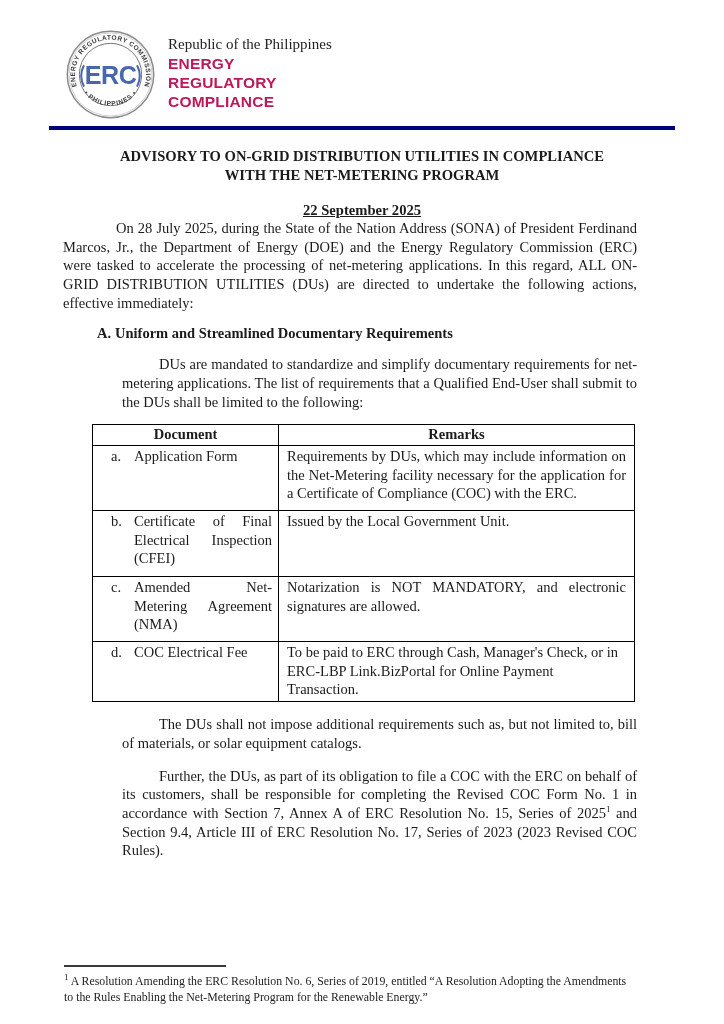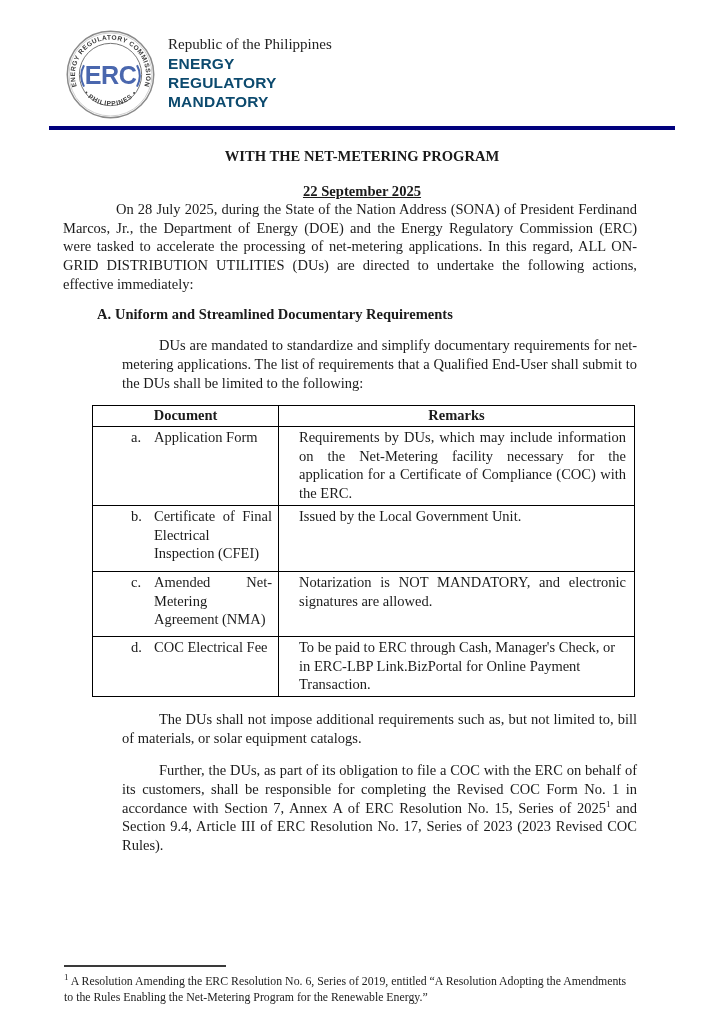--- a/index.html
+++ b/index.html
@@ -14,41 +14,41 @@
     overflow: hidden;
   }
   
   .header { display: flex; align-items: flex-start; padding: 28px 0 0 64px; }
   .seal { width: 93px; height: 93px; flex: 0 0 auto; }
   .agency-block { margin-left: 11px; padding-top: 7px; }
   .republic-line { font-size: 15px; line-height: 19px; color: #222; }
   .agency-name {
     font-family: "Liberation Sans", sans-serif;
     font-weight: bold; font-size: 15.5px; line-height: 19px;
-    color: #0c4a6e; letter-spacing: 0.2px;
+    color: #be185d; letter-spacing: 0.2px;
   }
   .blue-rule {
     margin: 5px 49px 0 49px;
     height: 4px;
     background: #2424d6;
     border-top: 2px solid #00007d;
     border-bottom: 2px solid #00007d;
   }
   
   .doc-title { margin-top: 17px; text-align: center; font-weight: bold; font-size: 14.6px; line-height: 19px; }
   .doc-date  { margin-top: 17px; text-align: center; font-weight: bold; font-size: 14.6px; text-decoration: underline; }
   
   .content { margin: 0 87px 0 63px; font-size: 14.5px; line-height: 18.7px; }
   .p-main  { margin-top: 0; text-align: justify; text-indent: 53px; }
   .sec-heading { margin-top: 11px; padding-left: 52px; text-indent: -18px; font-weight: bold; }
   .sec-label { display: inline-block; width: 18px; text-indent: 0; }
   .p-indent { margin-left: 59px; margin-top: 13px; text-align: justify; text-indent: 37px; }
   
   table.req { border-collapse: collapse; margin: 13px 0 0 29px; width: 542px; table-layout: fixed; }
-  table.req td, table.req th { border: 1px solid #000; vertical-align: top; font-size: 14.5px; line-height: 18.7px; padding-left: 20px; }
+  table.req td, table.req th { border: 1px solid #000; vertical-align: top; font-size: 14.5px; line-height: 18.7px; }
   th.col-doc { width: 186px; } th.col-rem { width: 356px; }
   table.req th { font-weight: bold; text-align: center; padding: 0 2px 1px 2px; }
   td.doc-cell { padding: 1px 6px 2px 0; }
   .hang { padding-left: 41px; text-indent: -23px; text-align: justify; }
   .hang .letter { display: inline-block; width: 23px; text-indent: 0; }
   td.rem-cell { padding: 1px 8px 2px 8px; }
   .just { text-align: justify; }
   tr.row-a td { height: 65px; }
   tr.row-b td { height: 66px; }
   tr.row-c td { height: 65px; }
@@ -80,27 +80,28 @@
         <textPath href="#arcBottom" startOffset="50%" text-anchor="middle">• PHILIPPINES •</textPath>
       </text>
       <path d="M 21.5 40 Q 15.5 51 21.5 63" fill="none" stroke="#4a67ae" stroke-width="2.2"></path>
       <path d="M 78.5 40 Q 84.5 51 78.5 63" fill="none" stroke="#4a67ae" stroke-width="2.2"></path>
       <text x="50" y="60.5" text-anchor="middle" font-family="Liberation Sans, sans-serif" font-weight="bold" font-size="27" fill="#4a67ae" letter-spacing="-0.5">ERC</text>
     </svg>
     <div class="agency-block">
       <div class="republic-line">Republic of the Philippines</div>
       <div class="agency-name">ENERGY</div>
       <div class="agency-name">REGULATORY</div>
-      <div class="agency-name">MANDATORY</div>
+      <div class="agency-name">COMPLIANCE</div>
     </div>
   </div>
 
   <div class="blue-rule"></div>
 
   <div class="doc-title">
+    <div>ADVISORY TO ON-GRID DISTRIBUTION UTILITIES IN COMPLIANCE</div>
     <div>WITH THE NET-METERING PROGRAM</div>
   </div>
   <div class="doc-date">22 September 2025</div>
 
   <div class="content">
 
     <p class="p-main">On 28 July 2025, during the State of the Nation Address (SONA) of President Ferdinand Marcos, Jr., the Department of Energy (DOE) and the Energy Regulatory Commission (ERC) were tasked to accelerate the processing of net-metering applications. In this regard, ALL ON-GRID DISTRIBUTION UTILITIES (DUs) are directed to undertake the following actions, effective immediately:</p>
 
     <div class="sec-heading"><span class="sec-label">A.</span><span>Uniform and Streamlined Documentary Requirements</span></div>
 

